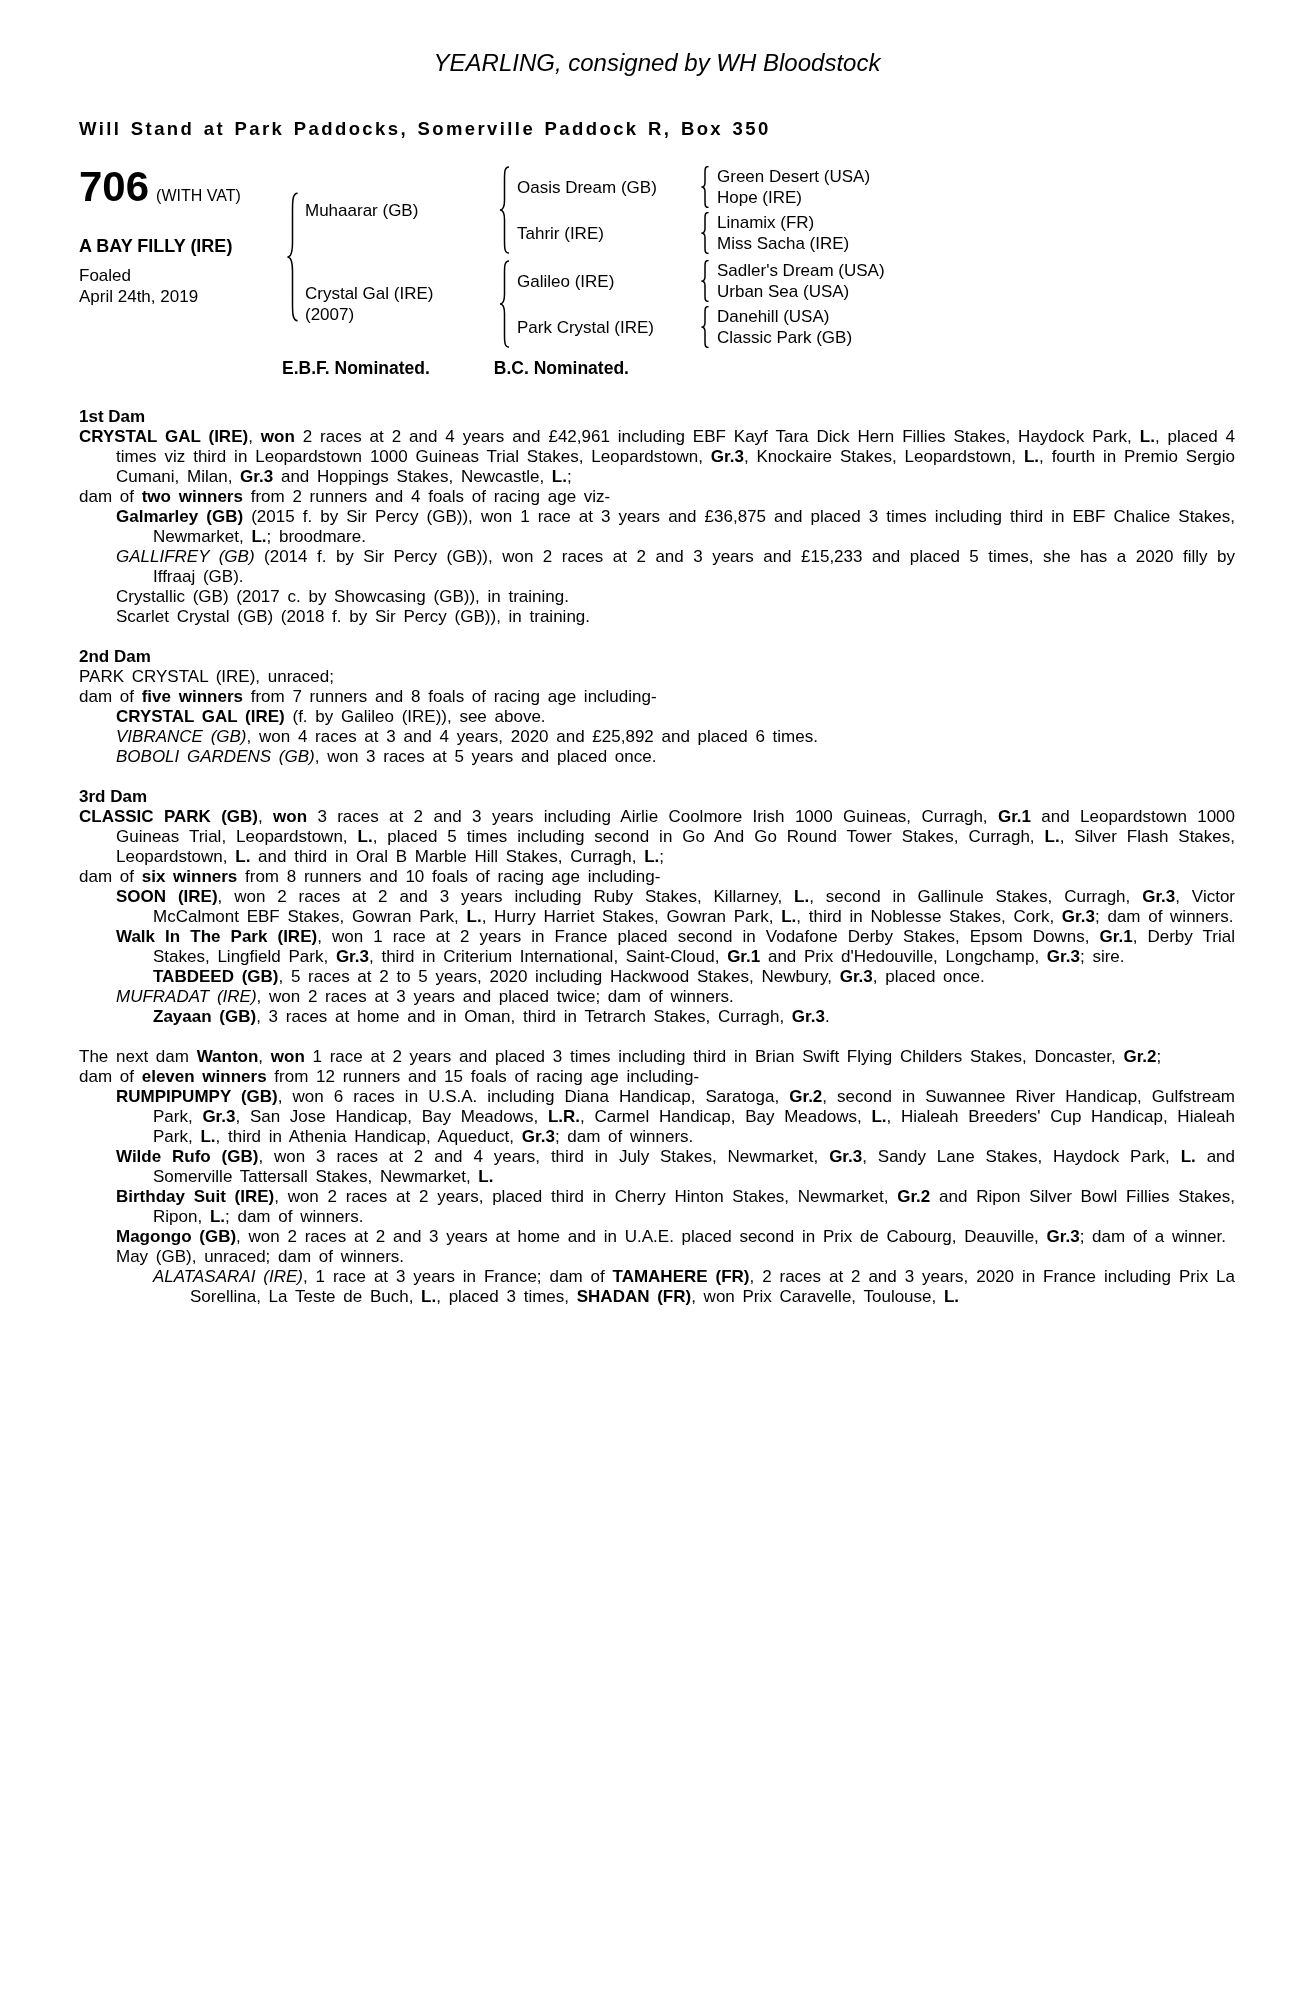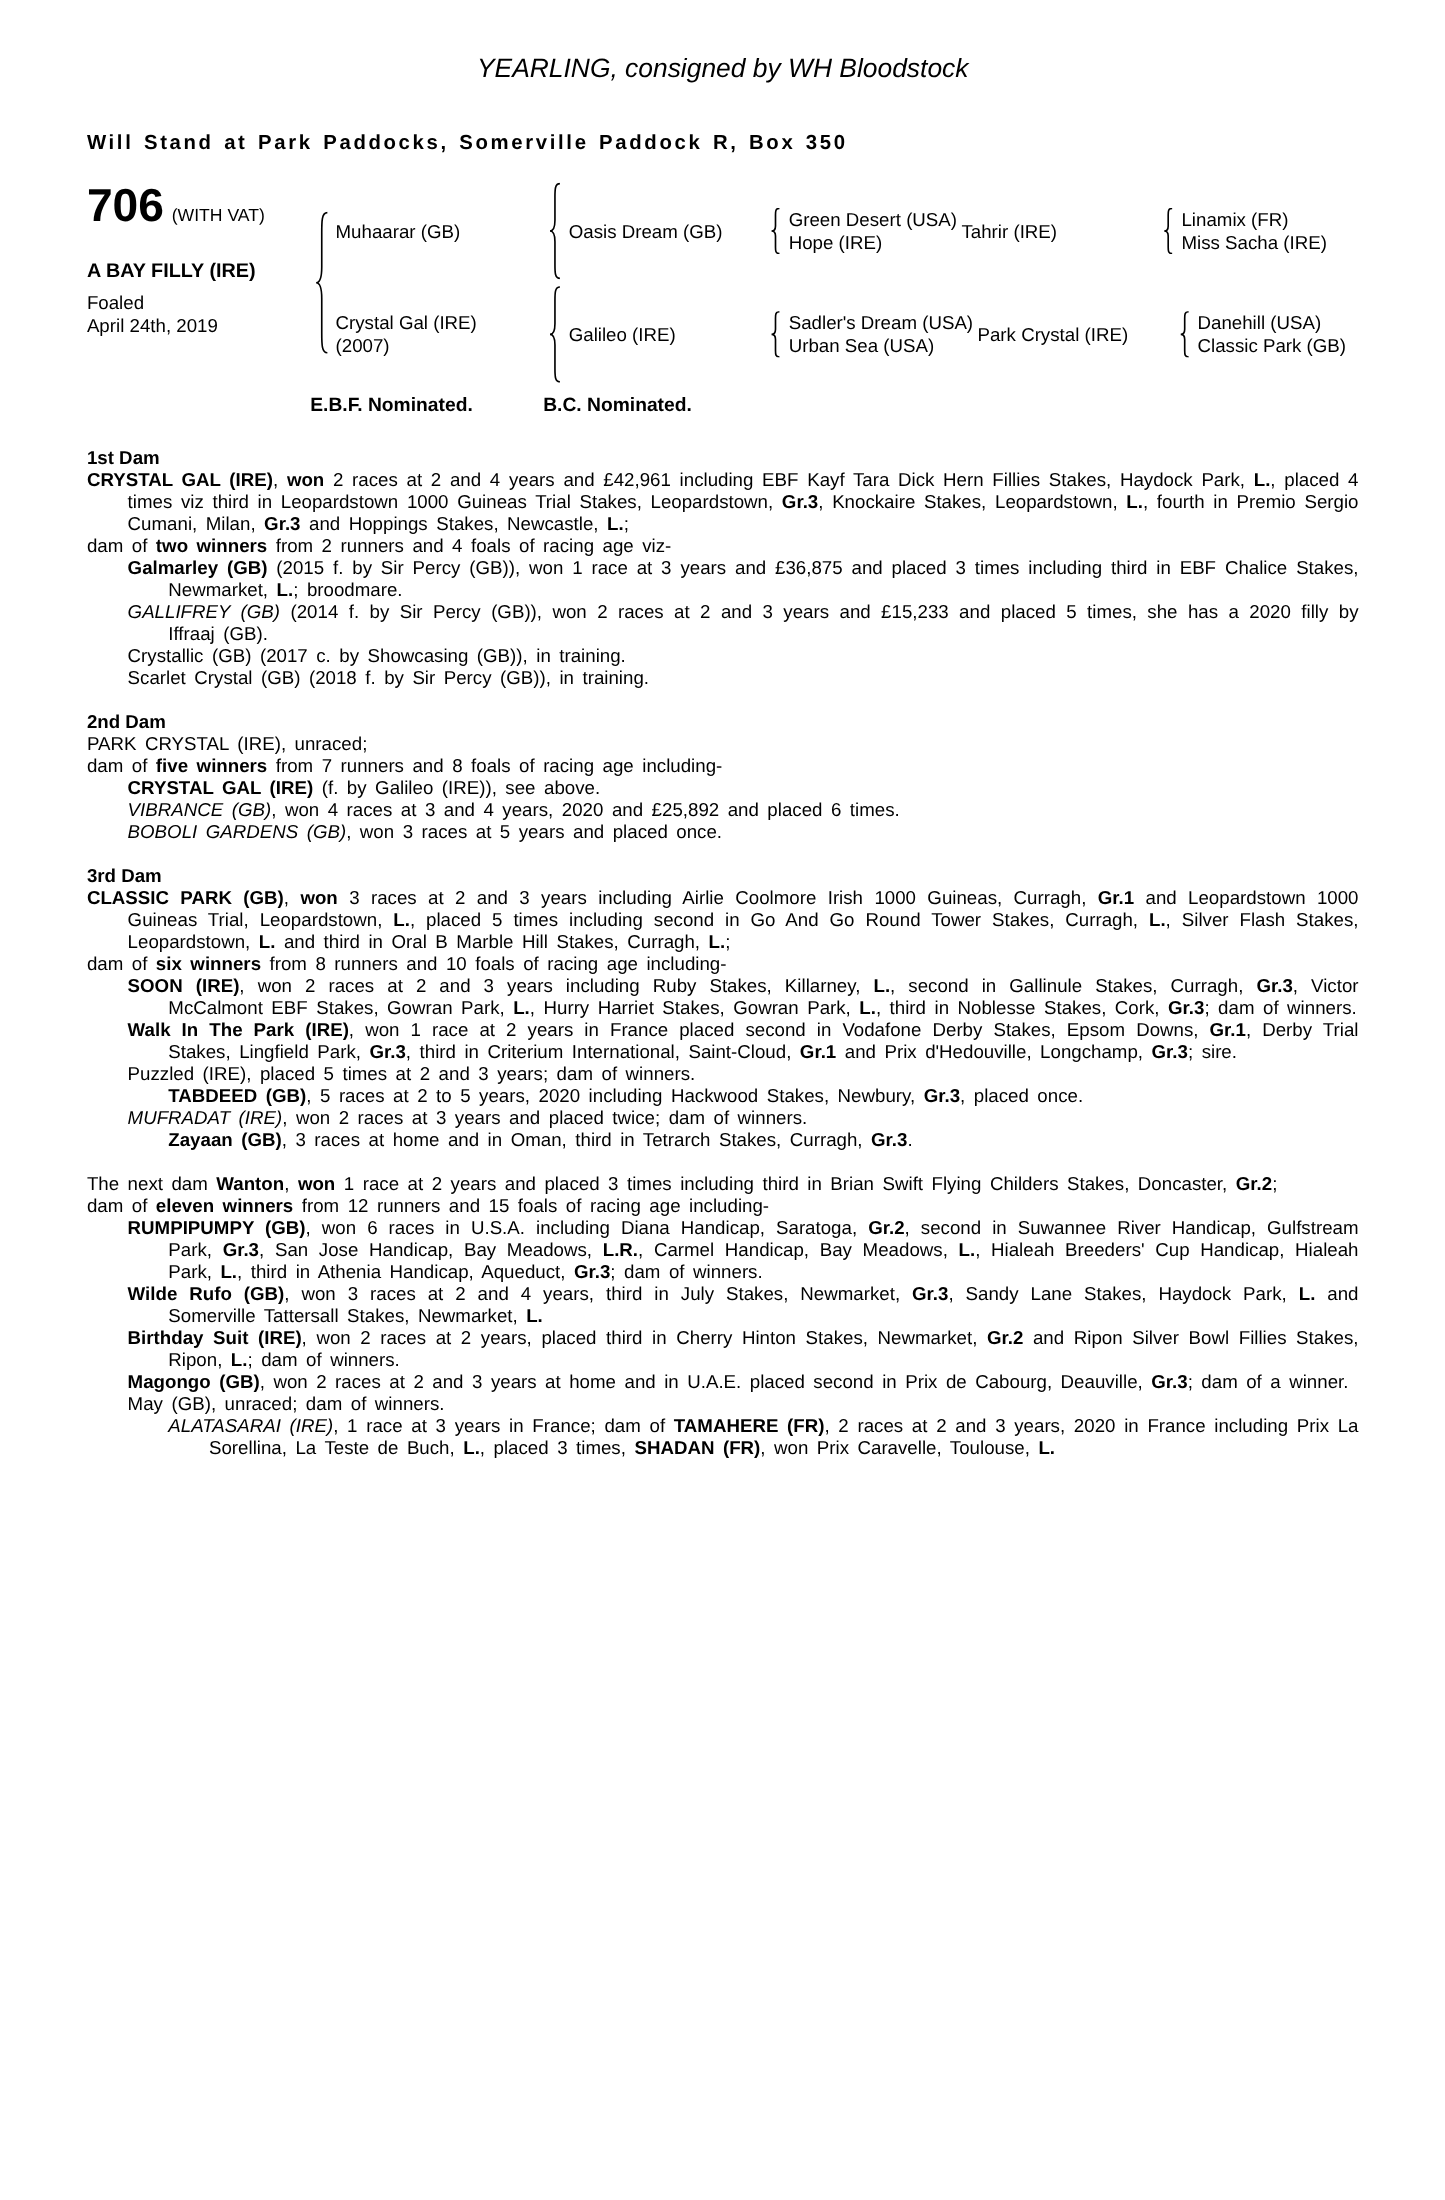--- a/index.html
+++ b/index.html
@@ -16,21 +16,21 @@
   .lot-foaled{margin-top:8px;}
   .tree{flex:1;display:flex;align-items:center;}
   .brace{flex:0 0 auto;}
   .brace svg{display:block;width:100%;height:100%;}
   .brace-big{width:17px;height:130px;align-self:center;margin-right:4px;}
   .brace-med{width:15px;height:88px;margin-right:5px;}
   .brace-small{width:12px;height:42px;margin-right:6px;}
   .halves{flex:1;display:flex;flex-direction:column;gap:6px;}
   .half{display:flex;align-items:center;}
   .gen1{flex:0 0 192px;}
-  .units{flex:1;display:flex;gap:4px;}
+  .units{flex:1;display:flex;flex-direction:column;gap:4px;}
   .unit{display:flex;align-items:center;}
   .gen2{flex:0 0 182px;}
   .gen3pair{display:flex;flex-direction:column;justify-content:center;}
   .gen3{line-height:21px;}
   .nominations{display:flex;gap:64px;margin-left:203px;margin-top:10px;font-weight:bold;font-size:17.5px;}
   #sections{margin-top:28px;}
   .dam-section + .dam-section{margin-top:20px;}
   .section-heading{font-weight:bold;font-size:17px;line-height:20px;}
   .para{margin:0;text-align:justify;font-size:17px;line-height:20px;word-spacing:3px;}
   .indent-0{padding-left:37px;text-indent:-37px;}
@@ -165,21 +165,20 @@
         <p class="para indent-1"><span class="rb">CRYSTAL GAL (IRE)</span><span> (f. by Galileo (IRE)), see above.</span></p>
         <p class="para indent-1"><span class="ri">VIBRANCE (GB)</span><span>, won 4 races at 3 and 4 years, 2020 and £25,892 and placed 6 times.</span></p>
         <p class="para indent-1"><span class="ri">BOBOLI GARDENS (GB)</span><span>, won 3 races at 5 years and placed once.</span></p>
       </section>
       <section class="dam-section">
         <div class="section-heading">3rd Dam</div>
         <p class="para indent-0"><span class="rb">CLASSIC PARK (GB)</span><span>, </span><span class="rb">won</span><span> 3 races at 2 and 3 years including Airlie Coolmore Irish 1000 Guineas, Curragh, </span><span class="rb">Gr.1</span><span> and Leopardstown 1000 Guineas Trial, Leopardstown, </span><span class="rb">L.</span><span>, placed 5 times including second in Go And Go Round Tower Stakes, Curragh, </span><span class="rb">L.</span><span>, Silver Flash Stakes, Leopardstown, </span><span class="rb">L.</span><span> and third in Oral B Marble Hill Stakes, Curragh, </span><span class="rb">L.</span><span>;</span></p>
         <p class="para indent-0"><span>dam of </span><span class="rb">six winners</span><span> from 8 runners and 10 foals of racing age including-</span></p>
         <p class="para indent-1"><span class="rb">SOON (IRE)</span><span>, won 2 races at 2 and 3 years including Ruby Stakes, Killarney, </span><span class="rb">L.</span><span>, second in Gallinule Stakes, Curragh, </span><span class="rb">Gr.3</span><span>, Victor McCalmont EBF Stakes, Gowran Park, </span><span class="rb">L.</span><span>, Hurry Harriet Stakes, Gowran Park, </span><span class="rb">L.</span><span>, third in Noblesse Stakes, Cork, </span><span class="rb">Gr.3</span><span>; dam of winners.</span></p>
         <p class="para indent-1"><span class="rb">Walk In The Park (IRE)</span><span>, won 1 race at 2 years in France placed second in Vodafone Derby Stakes, Epsom Downs, </span><span class="rb">Gr.1</span><span>, Derby Trial Stakes, Lingfield Park, </span><span class="rb">Gr.3</span><span>, third in Criterium International, Saint-Cloud, </span><span class="rb">Gr.1</span><span> and Prix d'Hedouville, Longchamp, </span><span class="rb">Gr.3</span><span>; sire.</span></p>
-        <p class="para indent-1"><span>Puzzled (IRE), placed 5 times at 2 and 3 years; dam of winners.</span></p>
         <p class="para indent-2"><span class="rb">TABDEED (GB)</span><span>, 5 races at 2 to 5 years, 2020 including Hackwood Stakes, Newbury, </span><span class="rb">Gr.3</span><span>, placed once.</span></p>
         <p class="para indent-1"><span class="ri">MUFRADAT (IRE)</span><span>, won 2 races at 3 years and placed twice; dam of winners.</span></p>
         <p class="para indent-2"><span class="rb">Zayaan (GB)</span><span>, 3 races at home and in Oman, third in Tetrarch Stakes, Curragh, </span><span class="rb">Gr.3</span><span>.</span></p>
       </section>
       <section class="dam-section">
         <p class="para indent-0"><span>The next dam </span><span class="rb">Wanton</span><span>, </span><span class="rb">won</span><span> 1 race at 2 years and placed 3 times including third in Brian Swift Flying Childers Stakes, Doncaster, </span><span class="rb">Gr.2</span><span>;</span></p>
         <p class="para indent-0"><span>dam of </span><span class="rb">eleven winners</span><span> from 12 runners and 15 foals of racing age including-</span></p>
         <p class="para indent-1"><span class="rb">RUMPIPUMPY (GB)</span><span>, won 6 races in U.S.A. including Diana Handicap, Saratoga, </span><span class="rb">Gr.2</span><span>, second in Suwannee River Handicap, Gulfstream Park, </span><span class="rb">Gr.3</span><span>, San Jose Handicap, Bay Meadows, </span><span class="rb">L.R.</span><span>, Carmel Handicap, Bay Meadows, </span><span class="rb">L.</span><span>, Hialeah Breeders' Cup Handicap, Hialeah Park, </span><span class="rb">L.</span><span>, third in Athenia Handicap, Aqueduct, </span><span class="rb">Gr.3</span><span>; dam of winners.</span></p>
         <p class="para indent-1"><span class="rb">Wilde Rufo (GB)</span><span>, won 3 races at 2 and 4 years, third in July Stakes, Newmarket, </span><span class="rb">Gr.3</span><span>, Sandy Lane Stakes, Haydock Park, </span><span class="rb">L.</span><span> and Somerville Tattersall Stakes, Newmarket, </span><span class="rb">L.</span></p>
         <p class="para indent-1"><span class="rb">Birthday Suit (IRE)</span><span>, won 2 races at 2 years, placed third in Cherry Hinton Stakes, Newmarket, </span><span class="rb">Gr.2</span><span> and Ripon Silver Bowl Fillies Stakes, Ripon, </span><span class="rb">L.</span><span>; dam of winners.</span></p>

